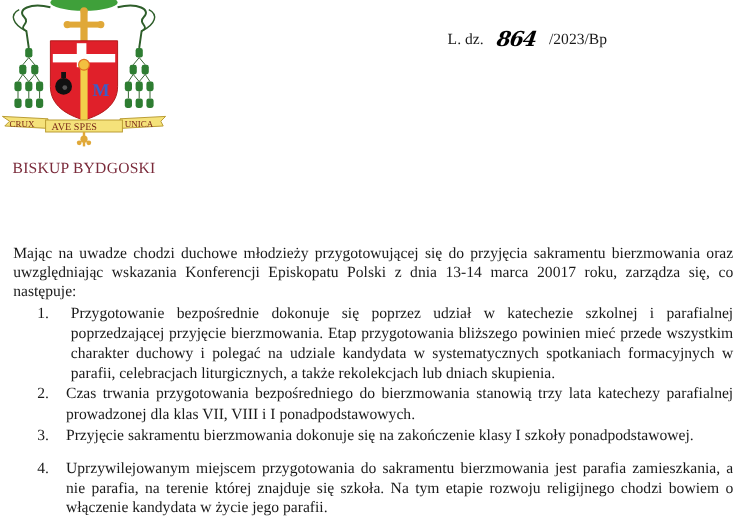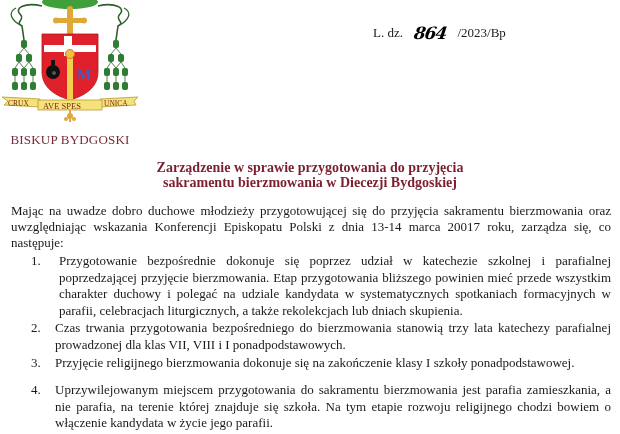--- a/index.html
+++ b/index.html
@@ -143,43 +143,39 @@
   <div class="bishop-name">
     <div>BISKUP BYDGOSKI</div>
   </div>
 
   <div class="ref-number">
     <span>L. dz.</span>
     <span class="ref-handwritten">864</span>
     <span>/2023/Bp</span>
   </div>
 
-  <div class="doc-title">
-    <div>Zarządzenie w sprawie przygotowania do przyjęcia</div>
-    <div>sakramentu bierzmowania w Diecezji Bydgoskiej</div>
-  </div>
 
   <div class="intro">
-    <span class="line1">Mając na uwadze dobro duchowe młodzieży przygotowującej się do przyjęcia sakramentu bierzmowania oraz</span>
+    <span class="line1">Mając na uwadze chodzi duchowe młodzieży przygotowującej się do przyjęcia sakramentu bierzmowania oraz</span>
     <span>uwzględniając wskazania Konferencji Episkopatu Polski z dnia 13-14 marca 20017 roku, zarządza się, co następuje:</span>
   </div>
 
   <div class="item" style="top:253px;">
     <span class="item-num">1.</span>
     <span class="item-text last-left" style="padding-left:4px;">Przygotowanie bezpośrednie dokonuje się poprzez udział w katechezie szkolnej i parafialnej poprzedzającej przyjęcie bierzmowania. Etap przygotowania bliższego powinien mieć przede wszystkim charakter duchowy i polegać na udziale kandydata w systematycznych spotkaniach formacyjnych w parafii, celebracjach liturgicznych, a także rekolekcjach lub dniach skupienia.</span>
   </div>
 
   <div class="item" style="top:320px;">
     <span class="item-num">2.</span>
     <span class="item-text last-left">Czas trwania przygotowania bezpośredniego do bierzmowania stanowią trzy lata katechezy parafialnej prowadzonej dla klas VII, VIII i I ponadpodstawowych.</span>
   </div>
 
   <div class="item" style="top:355px;">
     <span class="item-num">3.</span>
-    <span class="item-text last-left">Przyjęcie religijnego bierzmowania dokonuje się na zakończenie klasy I szkoły ponadpodstawowej.</span>
+    <span class="item-text last-left">Przyjęcie sakramentu bierzmowania dokonuje się na zakończenie klasy I szkoły ponadpodstawowej.</span>
   </div>
 
   <div class="item" style="top:382px;">
     <span class="item-num">4.</span>
     <span class="item-text last-left">Uprzywilejowanym miejscem przygotowania do sakramentu bierzmowania jest parafia zamieszkania, a nie parafia, na terenie której znajduje się szkoła. Na tym etapie rozwoju religijnego chodzi bowiem o włączenie kandydata w życie jego parafii.</span>
   </div>
 
 </div>
 
 </body></html>

